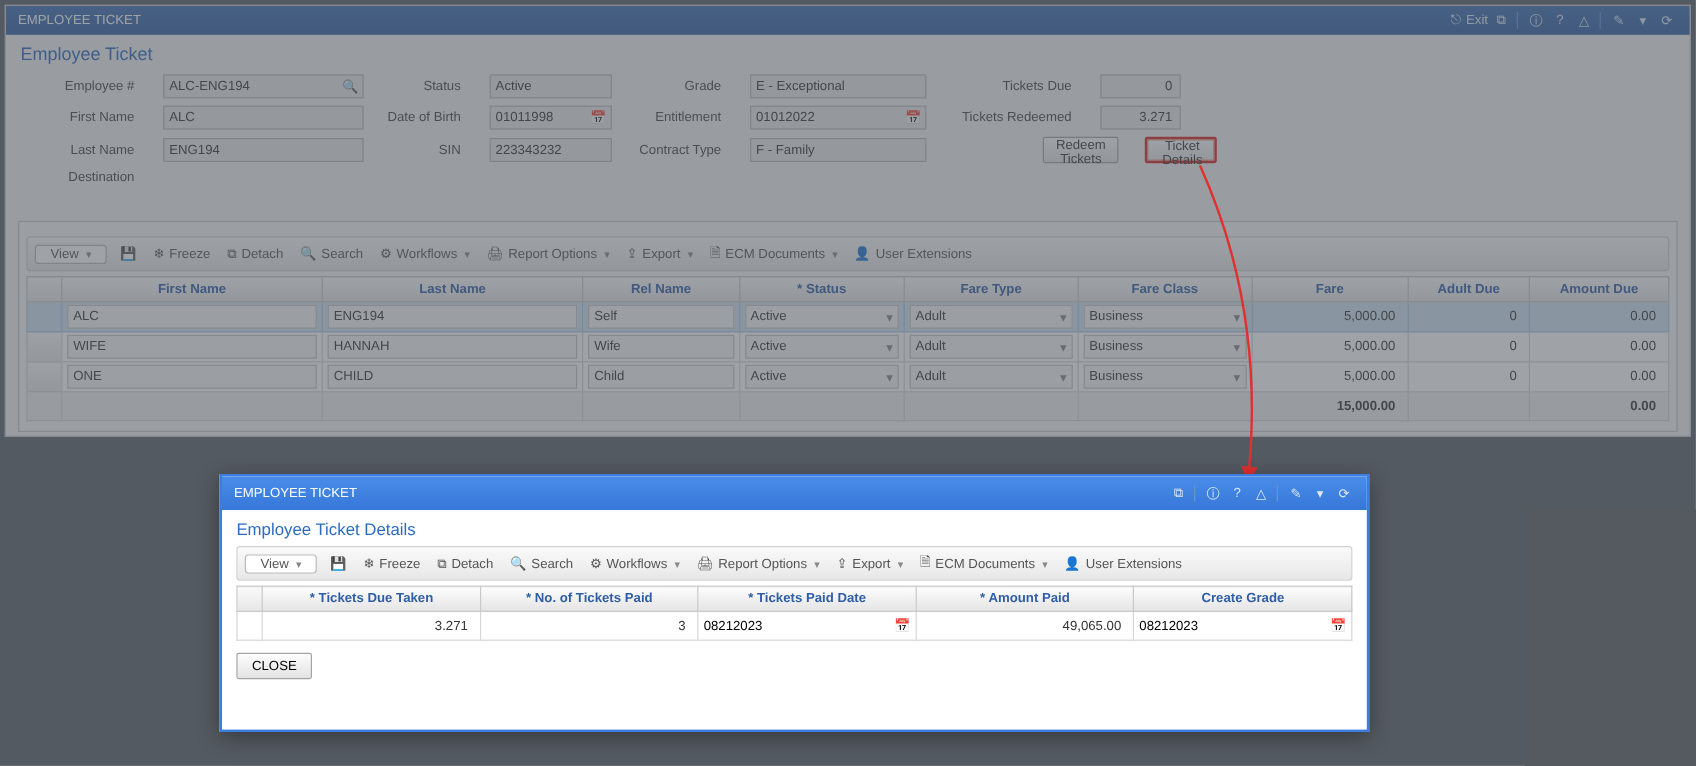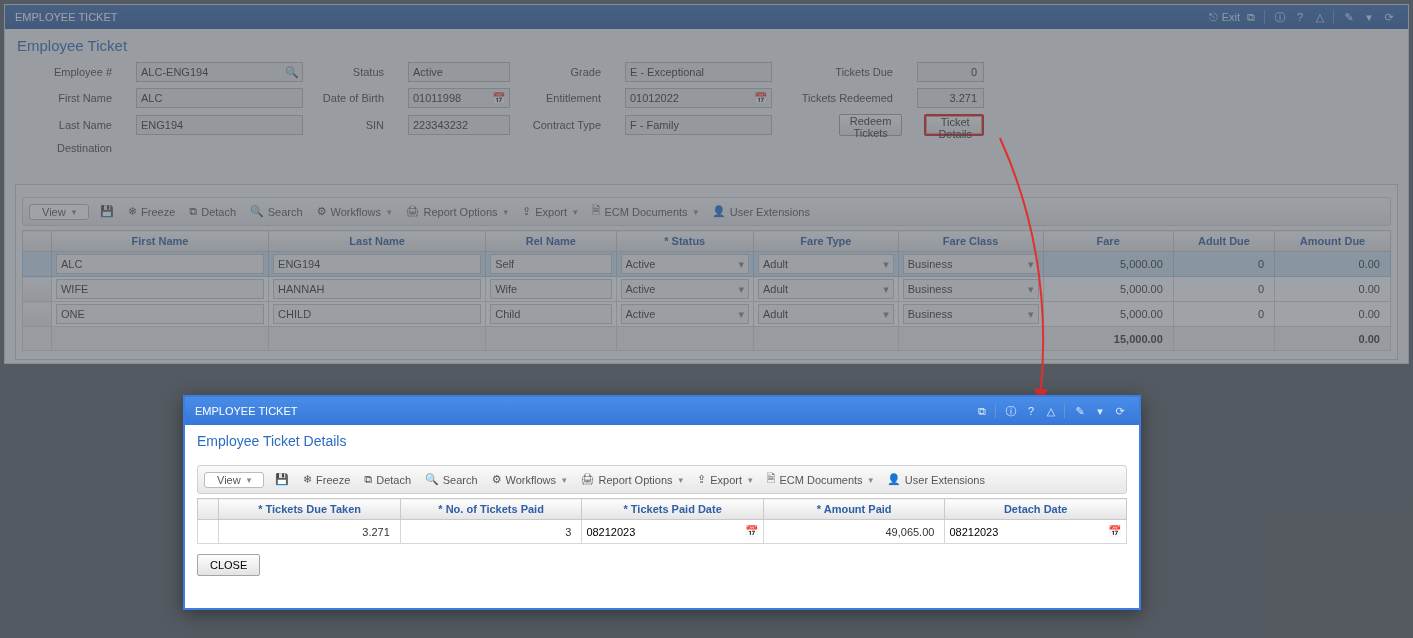--- a/index.html
+++ b/index.html
@@ -82,21 +82,21 @@
     display:flex;align-items:center;justify-content:center;color:#888;cursor:pointer;
   }
   .num-field { justify-content:flex-end; padding-right:6px; color:#333; }
   .btn {
     height:22px; padding:0 10px; border:1px solid #a4a4a4; background:linear-gradient(#fdfdfd,#e3e3e3);
     font-size:11px; color:#333; cursor:pointer; border-radius:2px;
   }
   .btn-hl {
     border:2px solid #d72222; box-shadow:0 0 0 1px #e98 inset;padding-left:12px;
   }
-  .btn-row { display:flex; gap:22px; justify-content:flex-end; }
+  .btn-row { display:flex; gap:22px; justify-content:center; }
 
   
   .grid-box {
     margin: 20px 10px 10px;
     border:1px solid #c9c9c9;
     background:#f5f5f5;
     padding: 12px 6px 8px;
   }
   .toolbar {
     display:flex; align-items:center; gap:8px;
@@ -137,21 +137,21 @@
     position:absolute;
     left:183px; top:395px;
     width:958px; height:215px;
     background:#fff;
     border:2px solid #3b7de0;
     z-index:20;
     box-shadow:0 4px 18px rgba(0,0,0,.4);
   }
   .dialog .titlebar { background:linear-gradient(#4a8de8,#3677d8); height:28px;}
   .dialog-body { padding:8px 12px 10px; }
-  .dialog .panel-title { color:#2b6cc0; font-size:14px; margin-bottom:16px;}
+  .dialog .panel-title { color:#2b6cc0; font-size:14px; margin-bottom:6px;}
   .dialog table.grid td { background:#fff; }
   .close-btn {
     margin-top:10px; height:22px; padding:0 12px; border:1px solid #a4a4a4;
     background:linear-gradient(#fdfdfd,#e3e3e3); font-size:11px; cursor:pointer; border-radius:2px;
   }
 
   
   svg.arrow { position:absolute; z-index:10; pointer-events:none;}
 </style>
 </head>
@@ -443,21 +443,21 @@
           <col style="width:170px">
           <col style="width:170px">
       </colgroup>
       <thead>
         <tr>
           <th class="rowhandle"></th>
           <th>* Tickets Due Taken</th>
           <th>* No. of Tickets Paid</th>
           <th>* Tickets Paid Date</th>
           <th>* Amount Paid</th>
-          <th>Detach Date</th>
+          <th>Create Grade</th>
         </tr>
       </thead>
       <tbody>
         <tr>
           <td class="rowhandle"></td>
           <td class="num">3.271</td>
           <td class="num">3</td>
           <td>
             <div style="display:flex;align-items:center;justify-content:space-between">
               <span>08212023</span>

